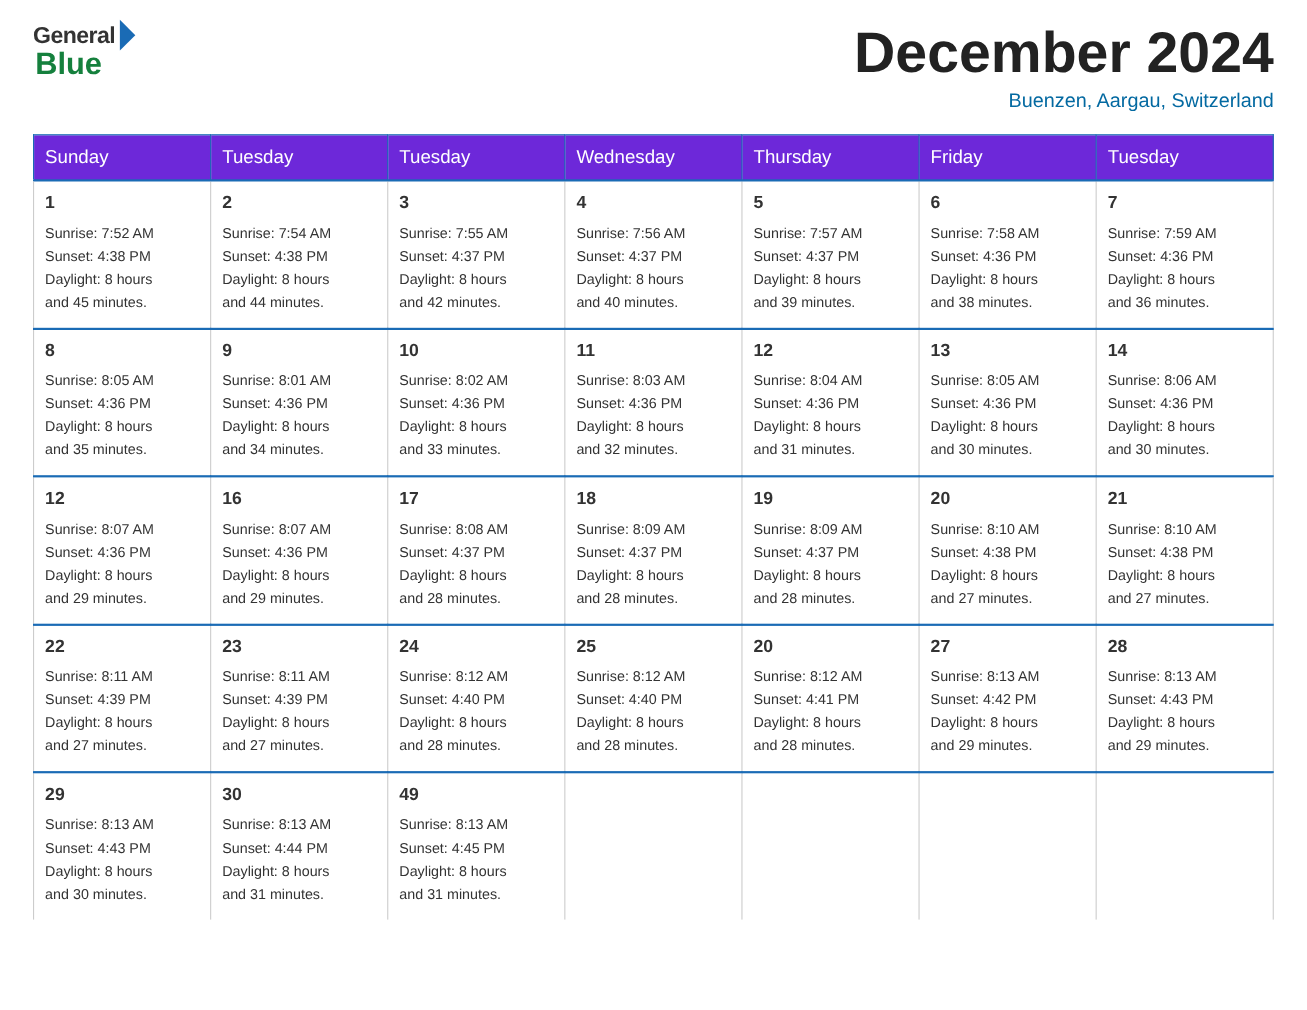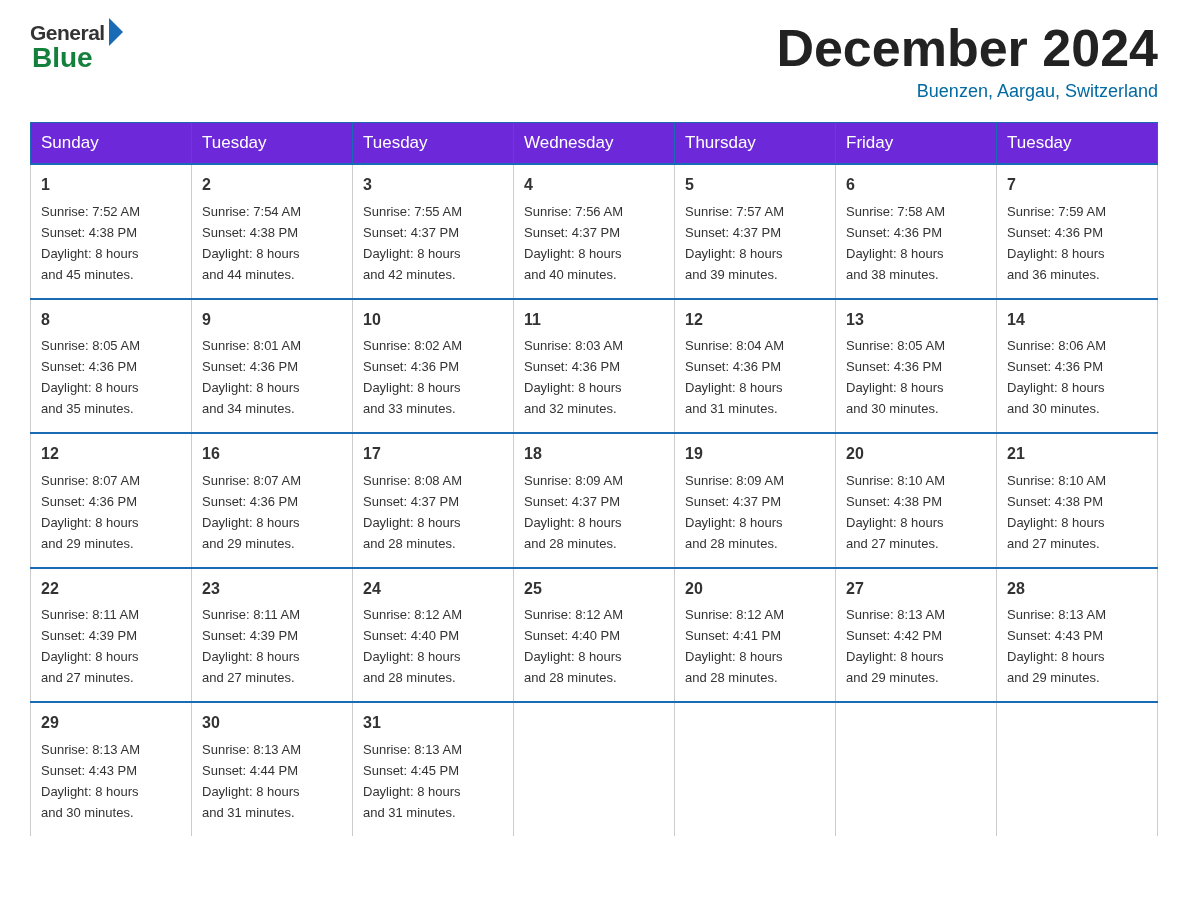--- a/index.html
+++ b/index.html
@@ -257,21 +257,21 @@
       </tr>
       <tr>
         <td><span class="day-num">29</span><span class="day-info">Sunrise: 8:13 AM
 Sunset: 4:43 PM
 Daylight: 8 hours
 and 30 minutes.</span></td>
         <td><span class="day-num">30</span><span class="day-info">Sunrise: 8:13 AM
 Sunset: 4:44 PM
 Daylight: 8 hours
 and 31 minutes.</span></td>
-        <td><span class="day-num">31</span><span class="day-info">Sunrise: 8:13 AM
+        <td><span class="day-num">49</span><span class="day-info">Sunrise: 8:13 AM
 Sunset: 4:45 PM
 Daylight: 8 hours
 and 31 minutes.</span></td>
         <td></td>
         <td></td>
         <td></td>
         <td></td>
       </tr>
     </tbody>
 </table>

